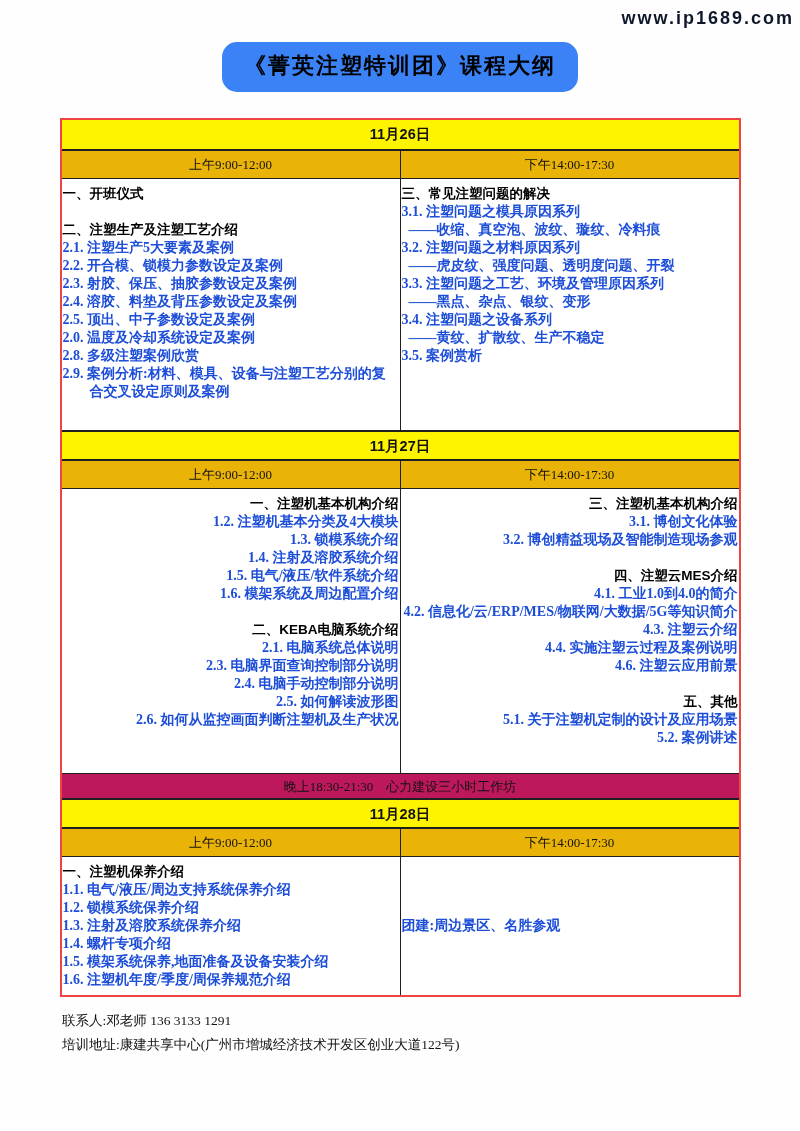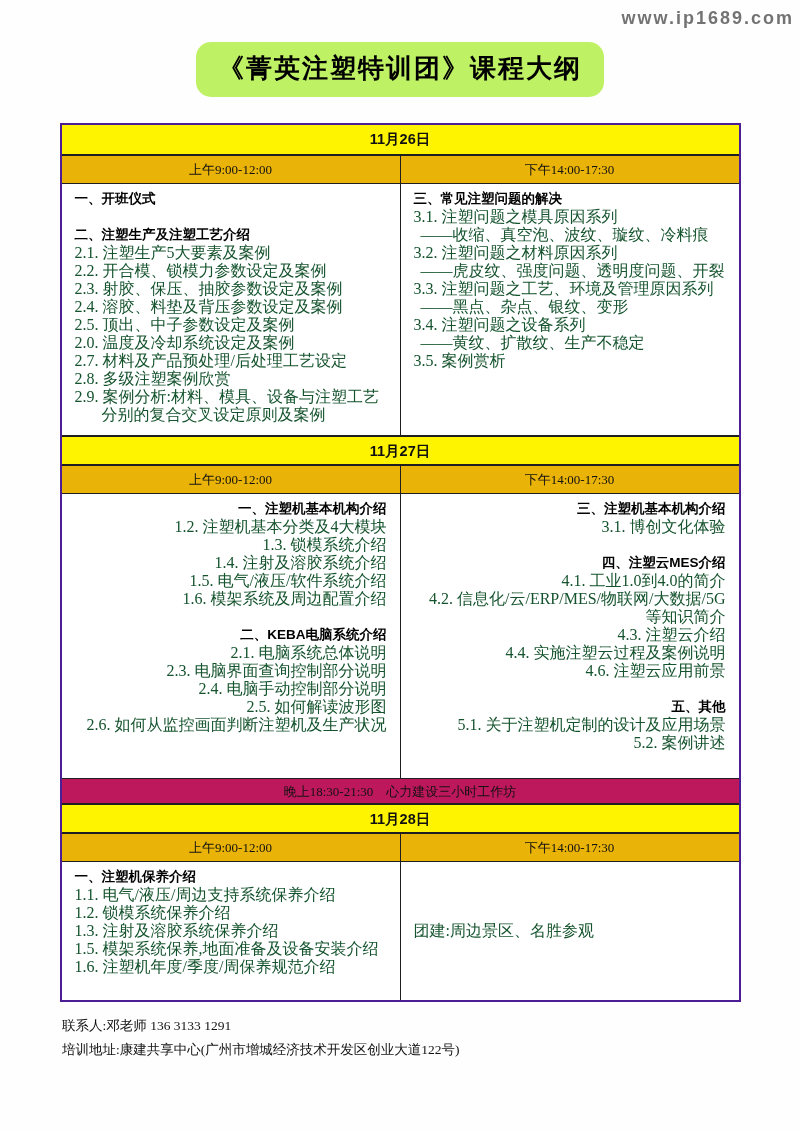--- a/index.html
+++ b/index.html
@@ -2,58 +2,58 @@
 <html><head>
 <meta charset="utf-8">
 <style>
   * { margin:0; padding:0; box-sizing:border-box; }
   html,body { width:800px; height:1131px; background:#fefefe; overflow:hidden;
               font-family:"Liberation Serif","DejaVu Serif",serif; color:#111; }
 
   .watermark {
     position:absolute; top:8px; right:6px;
     font-family:"Liberation Sans","DejaVu Sans",sans-serif;
-    font-size:18px; letter-spacing:2px; color:#737373; font-weight:700;
+    font-size:18px; letter-spacing:2px; color:#0f172a; font-weight:700;
   }
 
   .title-wrap { text-align:center; margin-top:42px; }
   .title-banner {
-    display:inline-block; background:#bef264; border-radius:15px;
+    display:inline-block; background:#3b82f6; border-radius:15px;
     padding:9px 22px 11px 22px;
     font-family:"Liberation Sans","DejaVu Sans",sans-serif;
-    font-weight:900; font-size:26px; letter-spacing:2px; color:#000;
+    font-weight:900; font-size:22px; letter-spacing:2px; color:#000;
   }
 
   .course-table {
     width:681px; margin:26px auto 1px auto;
-    border:2px solid #4c1d95; background:#fff;
+    border:2px solid #ef4444; background:#fff;
   }
   .date-row {
     background:#FEF400; text-align:center;
     height:29px; line-height:29px;
     font-family:"Liberation Sans","DejaVu Sans",sans-serif;
     font-weight:700; font-size:14.5px;
   }
   .day + .day .date-row { border-top:2px solid #1f1f1f; }
   .time-row { display:flex; background:#eab308; border-top:2px solid #1f1f1f; border-bottom:1.5px solid #1f1f1f; }
   .time-cell {
     flex:1; text-align:center; height:27px; line-height:27px; font-size:13px;
   }
   .time-cell:first-child { border-right:1.5px solid #1f1f1f; }
 
   .content-row { display:flex; background:#fff; overflow:hidden; }
-  .cell { flex:1; padding:6px 13px; overflow:hidden; }
+  .cell { flex:1; padding:6px 1px; overflow:hidden; }
   .cell:first-child { border-right:1.5px solid #1f1f1f; }
   .cell.vcenter { display:flex; flex-direction:column; justify-content:center; }
 
   .h1126 .content-row { height:251px; }
   .h1127 .content-row { height:284px;text-align:right; }
   .h1128 .content-row { height:138px; }
 
-  .line { min-height:18px; line-height:18px; font-size:16px; color:#14532d; }
+  .line { min-height:18px; line-height:18px; font-size:14px; color:#1d4ed8;font-weight:bold; }
   .line.h { font-family:"Liberation Sans","DejaVu Sans",sans-serif;
             font-weight:700; font-size:13.5px; color:#000; }
   .line.i { padding-left:27px; text-indent:-27px; }
   .line.d { padding-left:7px; }
   .line.b { height:18px; }
 
   .evening-row {
     background:#be185d; border-top:1.5px solid #1f1f1f;
     text-align:center; height:25px; line-height:25px; font-size:13px;
   }
@@ -81,21 +81,20 @@
       <div class="cell">
           <div class="line h">一、开班仪式</div>
           <div class="line b"></div>
           <div class="line h">二、注塑生产及注塑工艺介绍</div>
           <div class="line i">2.1. 注塑生产5大要素及案例</div>
           <div class="line i">2.2. 开合模、锁模力参数设定及案例</div>
           <div class="line i">2.3. 射胶、保压、抽胶参数设定及案例</div>
           <div class="line i">2.4. 溶胶、料垫及背压参数设定及案例</div>
           <div class="line i">2.5. 顶出、中子参数设定及案例</div>
           <div class="line i">2.0. 温度及冷却系统设定及案例</div>
-          <div class="line i">2.7. 材料及产品预处理/后处理工艺设定</div>
           <div class="line i">2.8. 多级注塑案例欣赏</div>
           <div class="line i">2.9. 案例分析:材料、模具、设备与注塑工艺分别的复合交叉设定原则及案例</div>
         </div>
       <div class="cell">
           <div class="line h">三、常见注塑问题的解决</div>
           <div class="line i">3.1. 注塑问题之模具原因系列</div>
           <div class="line d">——收缩、真空泡、波纹、璇纹、冷料痕</div>
           <div class="line i">3.2. 注塑问题之材料原因系列</div>
           <div class="line d">——虎皮纹、强度问题、透明度问题、开裂</div>
           <div class="line i">3.3. 注塑问题之工艺、环境及管理原因系列</div>
@@ -125,20 +124,21 @@
           <div class="line h">二、KEBA电脑系统介绍</div>
           <div class="line i">2.1. 电脑系统总体说明</div>
           <div class="line i">2.3. 电脑界面查询控制部分说明</div>
           <div class="line i">2.4. 电脑手动控制部分说明</div>
           <div class="line i">2.5. 如何解读波形图</div>
           <div class="line i">2.6. 如何从监控画面判断注塑机及生产状况</div>
         </div>
       <div class="cell">
           <div class="line h">三、注塑机基本机构介绍</div>
           <div class="line i">3.1. 博创文化体验</div>
+          <div class="line i">3.2. 博创精益现场及智能制造现场参观</div>
           <div class="line b"></div>
           <div class="line h">四、注塑云MES介绍</div>
           <div class="line i">4.1. 工业1.0到4.0的简介</div>
           <div class="line i">4.2. 信息化/云/ERP/MES/物联网/大数据/5G等知识简介</div>
           <div class="line i">4.3. 注塑云介绍</div>
           <div class="line i">4.4. 实施注塑云过程及案例说明</div>
           <div class="line i">4.6. 注塑云应用前景</div>
           <div class="line b"></div>
           <div class="line h">五、其他</div>
           <div class="line i">5.1. 关于注塑机定制的设计及应用场景</div>
@@ -153,20 +153,21 @@
     <div class="time-row">
       <div class="time-cell">上午9:00-12:00</div>
       <div class="time-cell">下午14:00-17:30</div>
     </div>
     <div class="content-row">
       <div class="cell">
           <div class="line h">一、注塑机保养介绍</div>
           <div class="line i">1.1. 电气/液压/周边支持系统保养介绍</div>
           <div class="line i">1.2. 锁模系统保养介绍</div>
           <div class="line i">1.3. 注射及溶胶系统保养介绍</div>
+          <div class="line i">1.4. 螺杆专项介绍</div>
           <div class="line i">1.5. 模架系统保养,地面准备及设备安装介绍</div>
           <div class="line i">1.6. 注塑机年度/季度/周保养规范介绍</div>
         </div>
       <div class="cell vcenter">
           <div class="line i">团建:周边景区、名胜参观</div>
         </div>
     </div>
   </div>
 
 </div>

